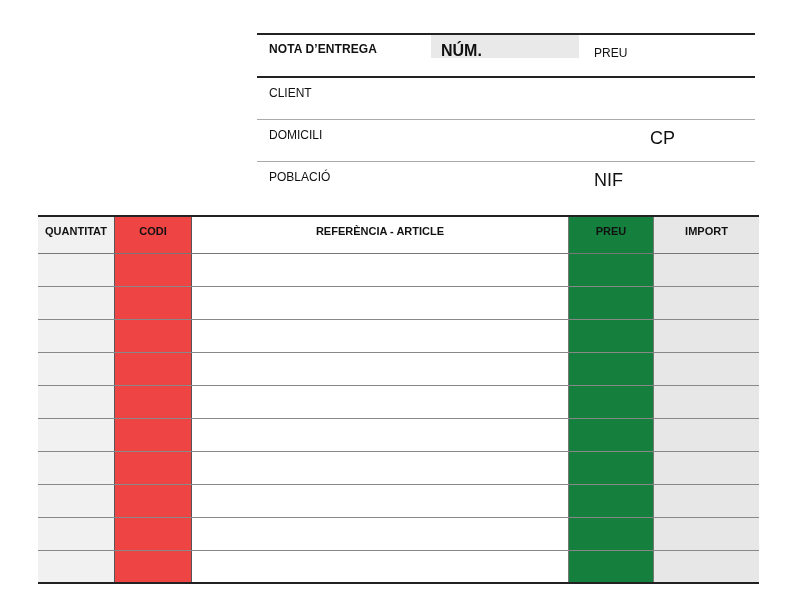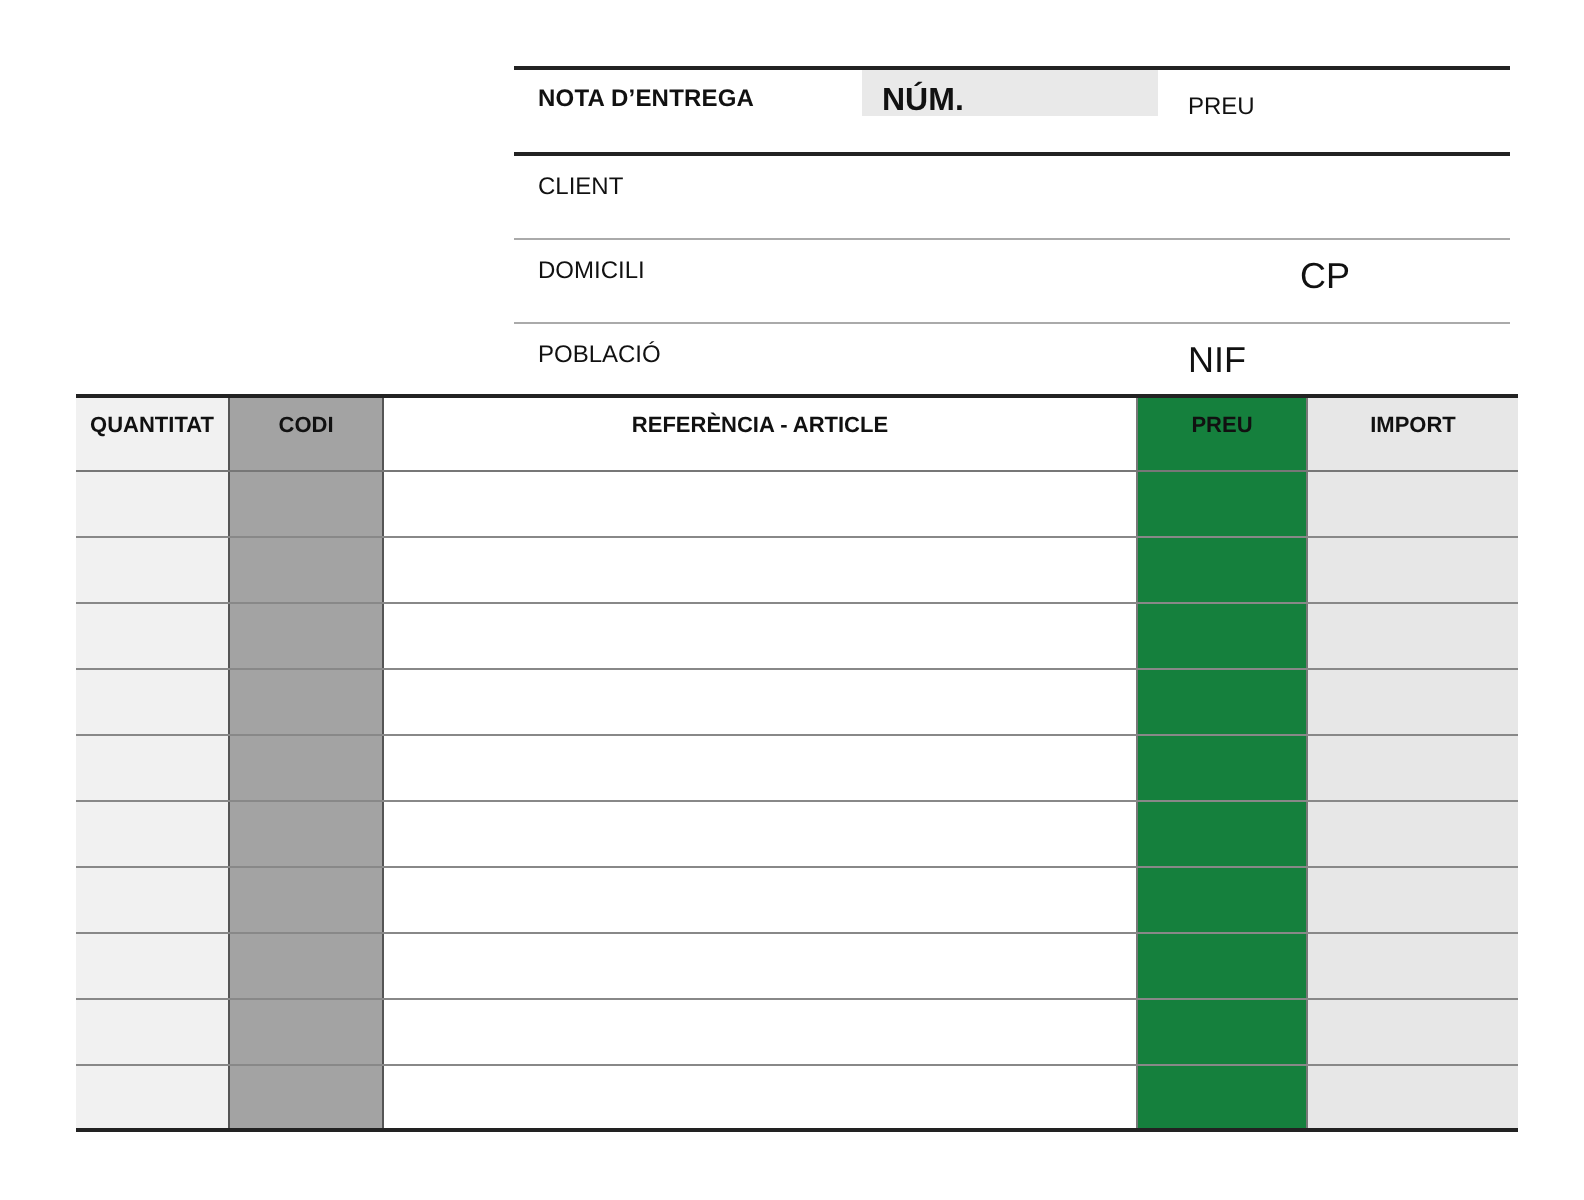--- a/index.html
+++ b/index.html
@@ -7,29 +7,29 @@
   .hdr { position:absolute; left:257px; top:33px; width:498px; }
   .hdr-top { position:relative; height:41px; border-top:2px solid #222; border-bottom:2px solid #222; }
   .title { position:absolute; left:12px; top:7px; font-weight:bold; font-size:12px; letter-spacing:0.1px; }
   .num-box { position:absolute; left:174px; top:0; width:148px; height:23px; background:#e9e9e9; }
   .num-label { position:absolute; left:10px; top:7px; font-weight:bold; font-size:16px; }
   .data-label { position:absolute; left:337px; top:11px; font-size:12px; }
   .hrow { position:relative; height:41px; border-bottom:1px solid #aaa; }
   .hrow.last { border-bottom:none; }
   .hrow .lbl { position:absolute; left:12px; top:8px; font-size:12px; }
   .hrow .lbl2 { position:absolute; font-size:18px; top:8px; }
-  table { position:absolute; left:38px; top:197px; width:717px; border-collapse:collapse; table-layout:fixed; }
+  table { position:absolute; left:38px; top:215px; width:717px; border-collapse:collapse; table-layout:fixed; }
   th, td { padding:0; }
   thead tr { height:37px; }
   thead th { font-size:11px; font-weight:bold; vertical-align:top; padding-top:8px; border-top:2px solid #222; border-bottom:1px solid #777; }
   tbody tr { height:33px; }
   tbody td { border-bottom:1px solid #888; }
   tbody tr:last-child td { border-bottom:2px solid #222; }
   .c1 { width:76px; background:#f1f1f1; border-right:1px solid #555; }
-  .c2 { width:76px; background:#a3a3a3; border-right:1px solid #555; }
+  .c2 { width:76px; background:#ef4444; border-right:1px solid #555; }
   .c3 { width:376px; background:#fff; border-right:1px solid #777;margin-top:24px; }
   .c4 { width:84px; background:#15803d; border-right:1px solid #777; }
   .c5 { width:105px; background:#e7e7e7; }
 </style>
 </head>
 <body>
 
 <div class="hdr">
   <div class="hdr-top">
     <span class="title">NOTA D’ENTREGA</span>

